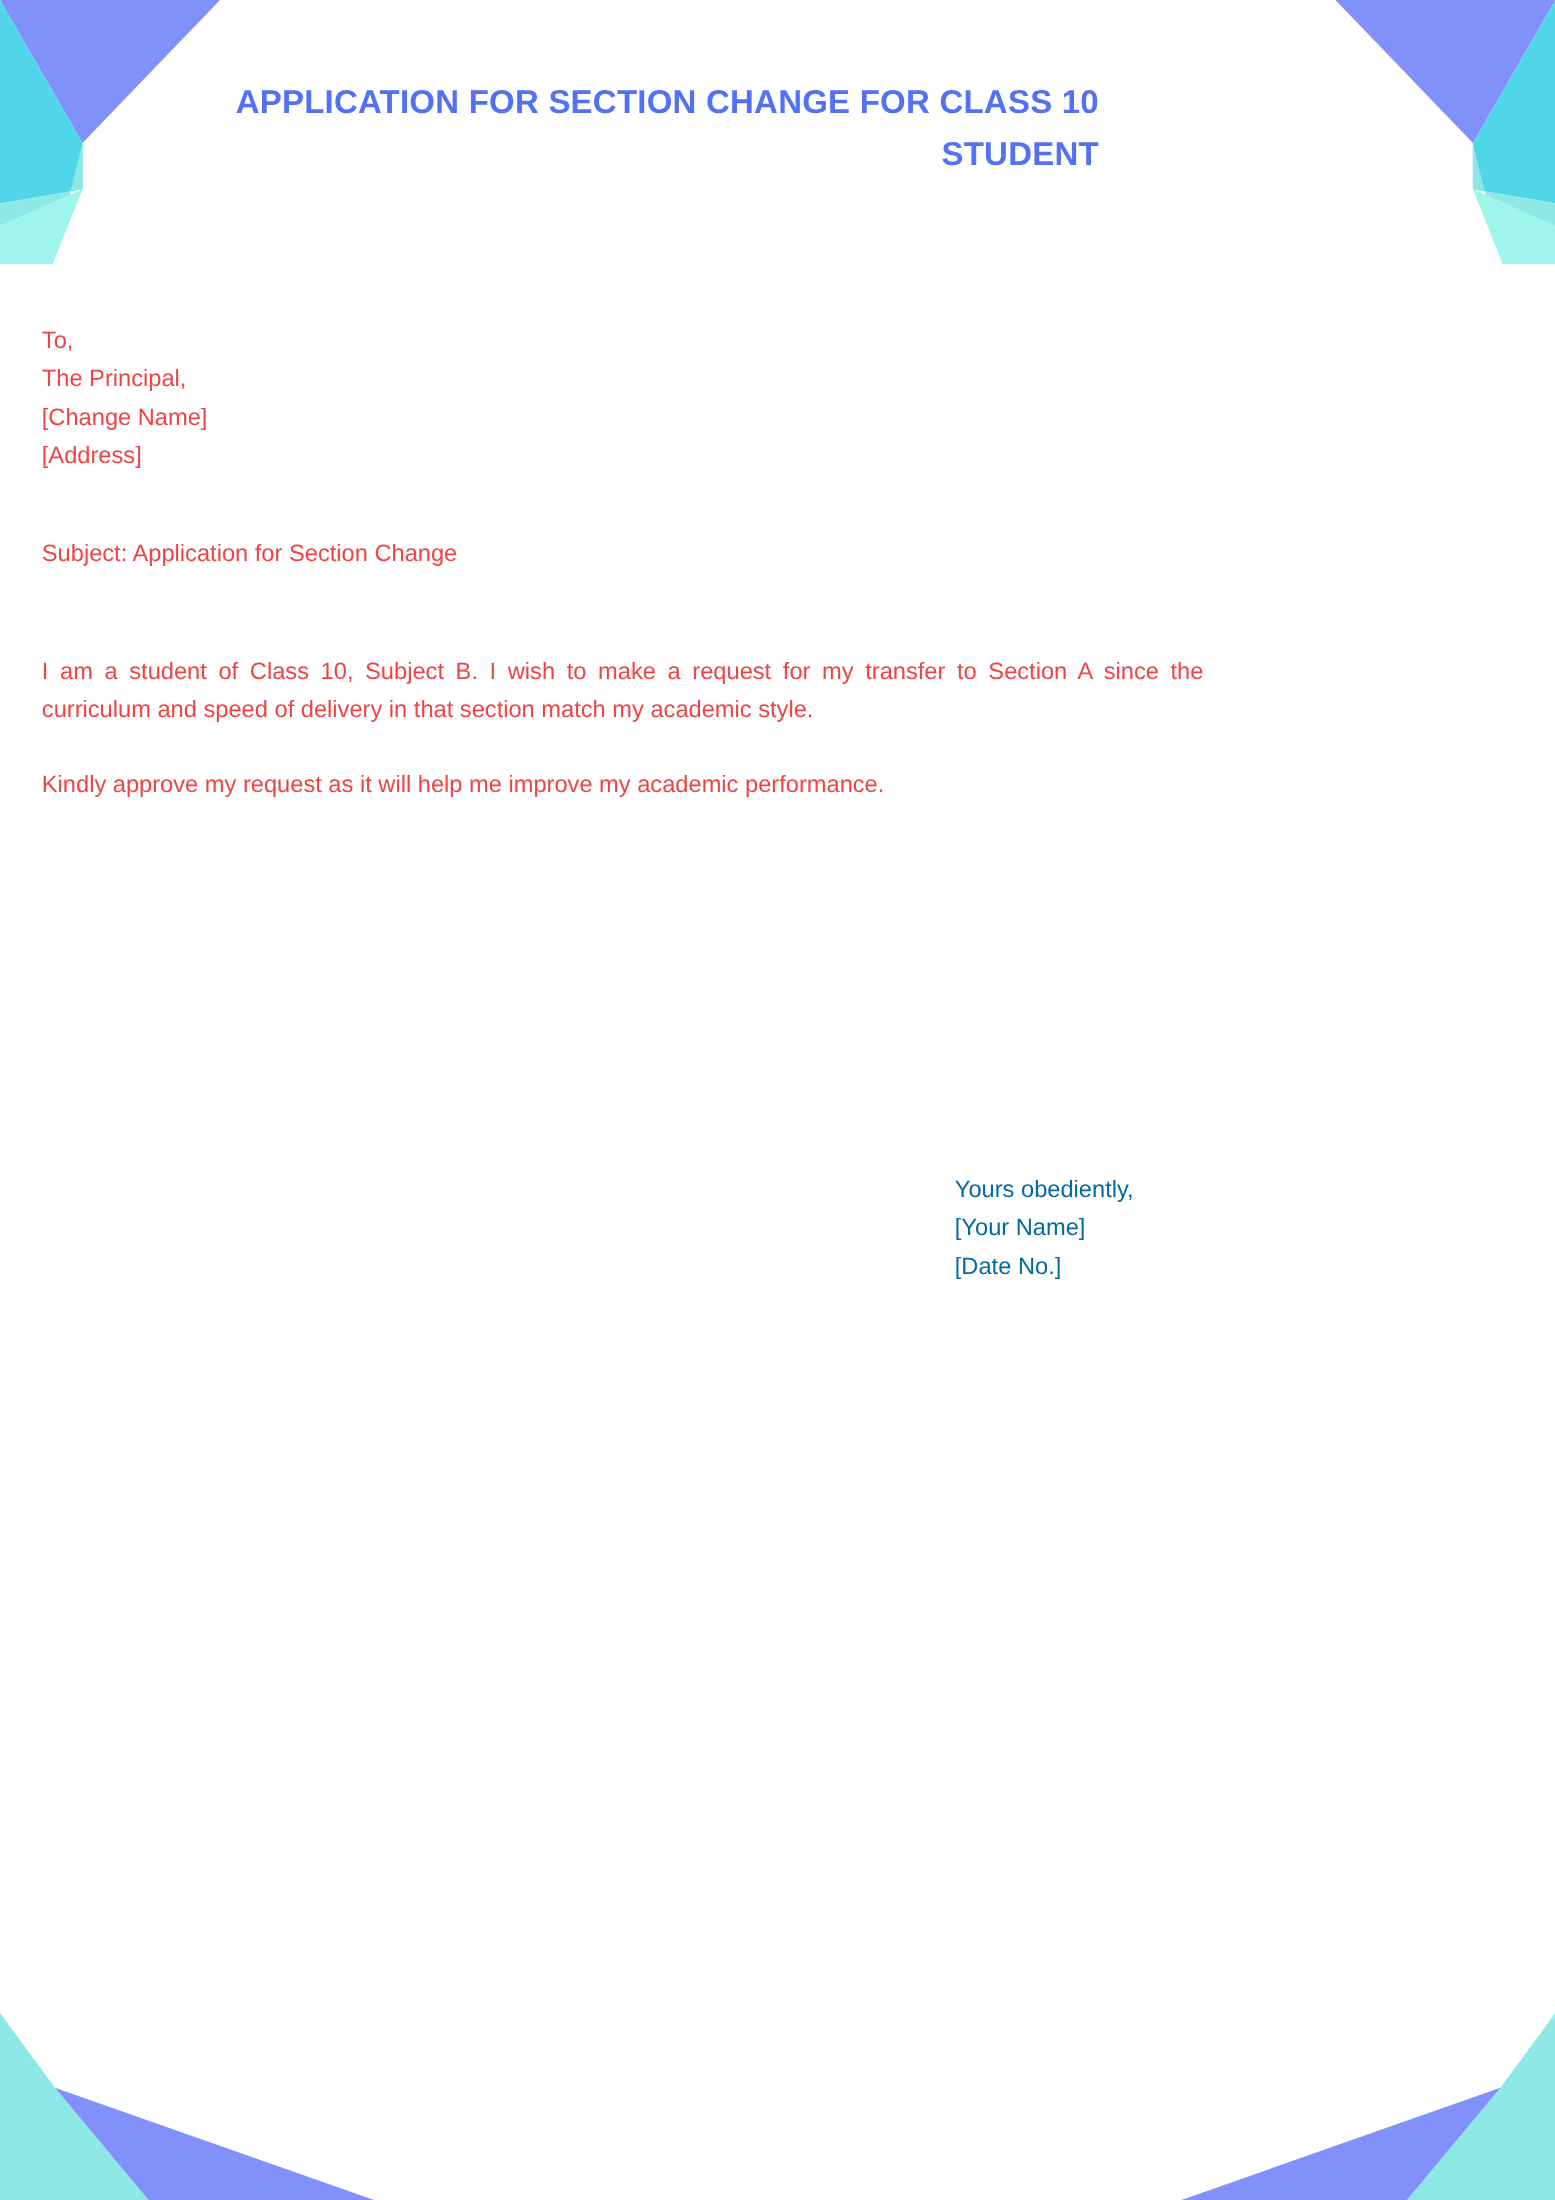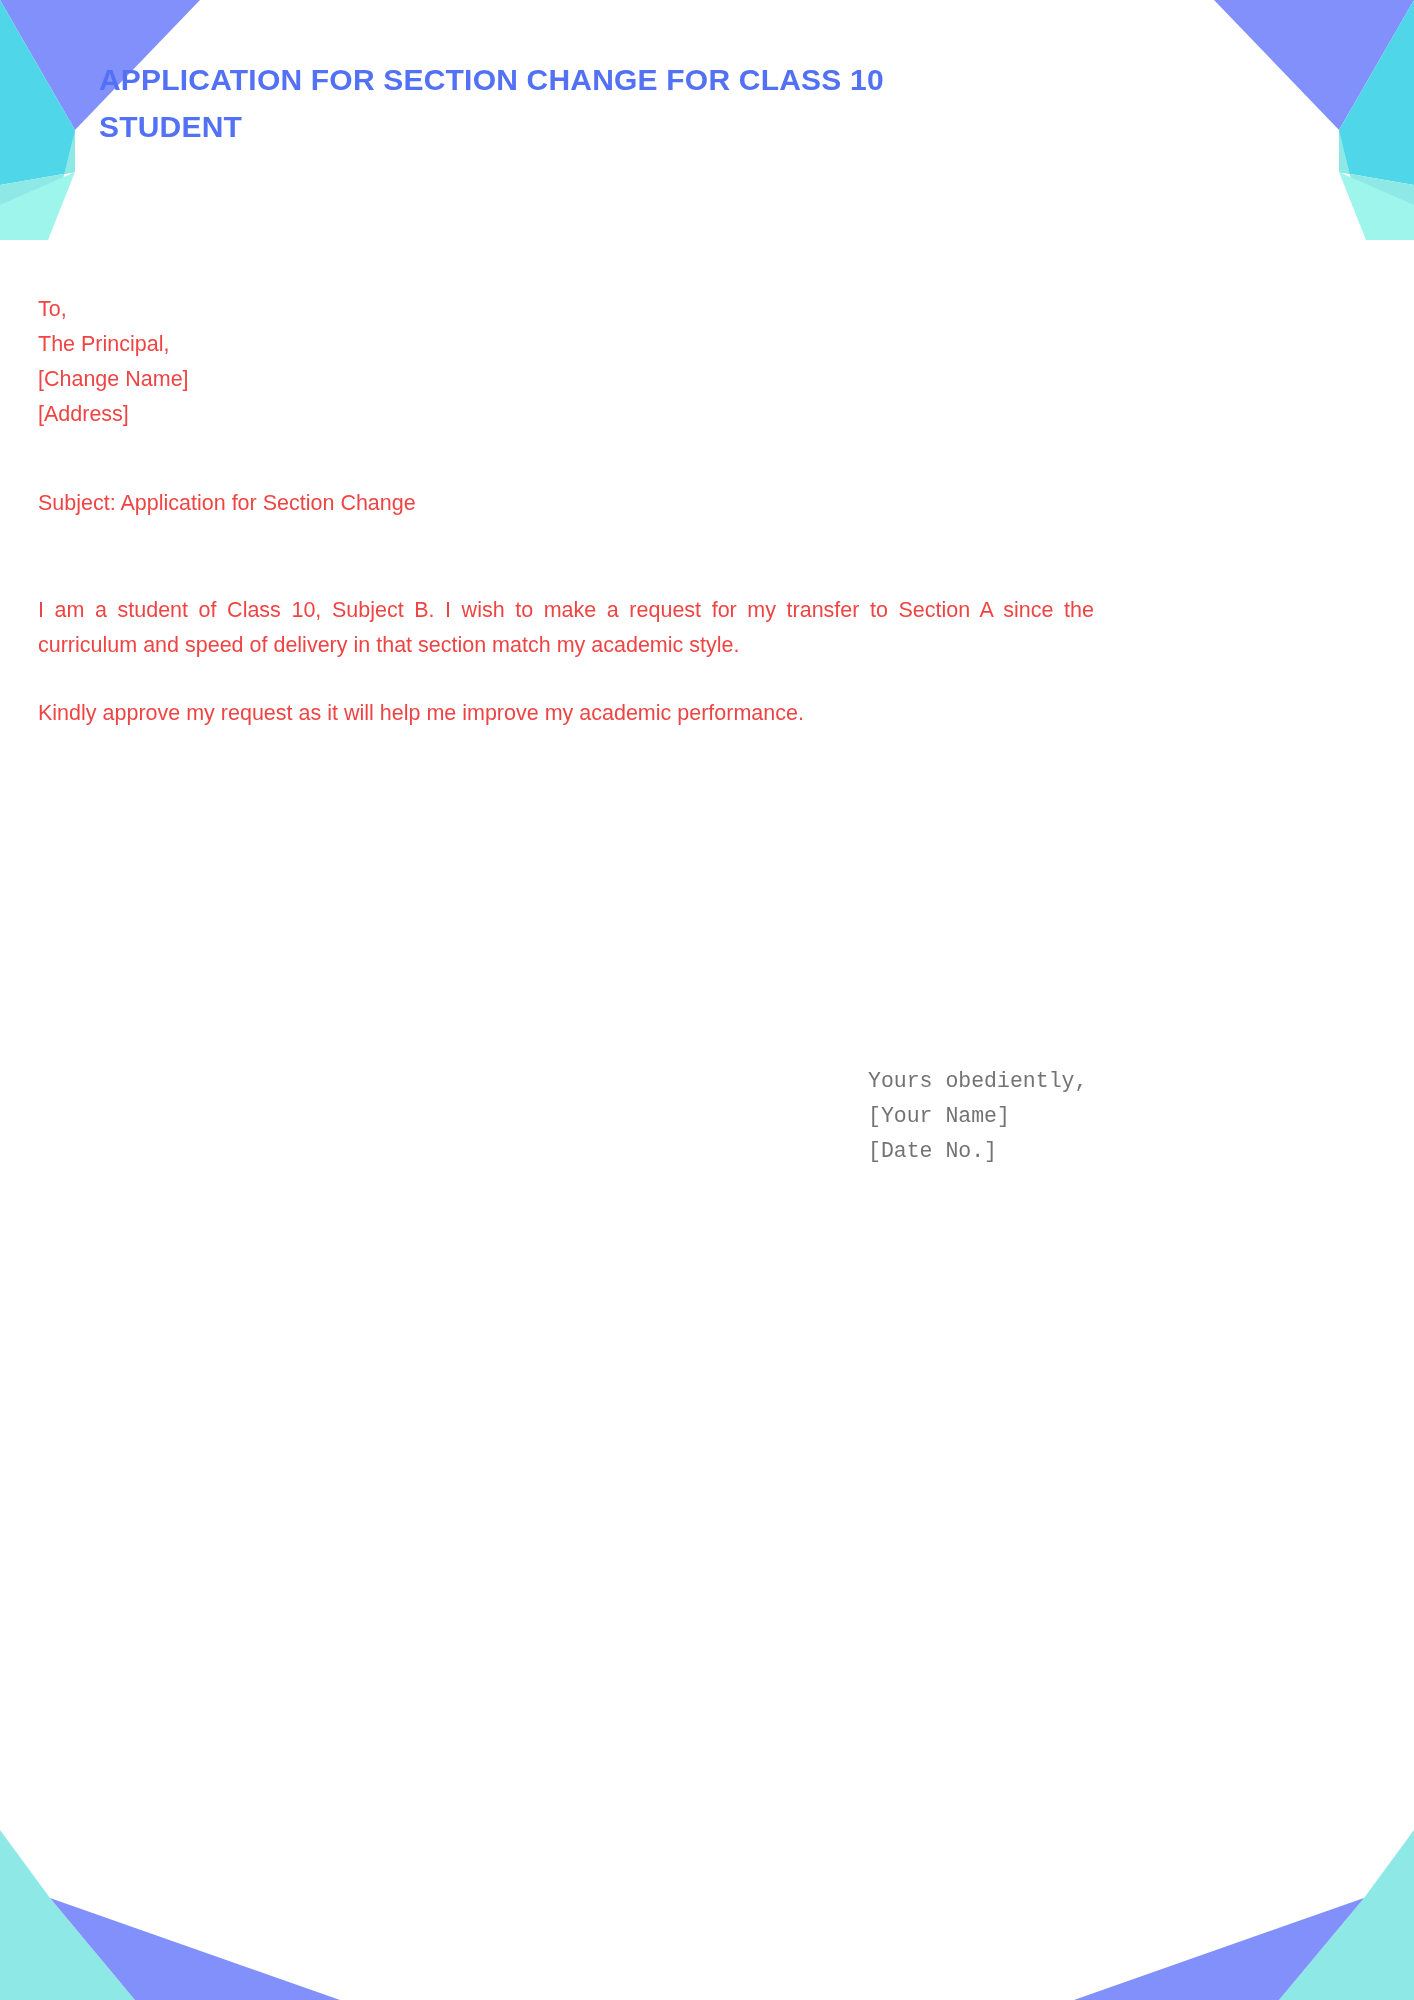--- a/index.html
+++ b/index.html
@@ -24,22 +24,23 @@
   }
   #corner-top-left   { left: 0;   top: 0; }
   #corner-top-right  { right: 0;  top: 0; }
   #corner-bottom-left  { left: 0;  bottom: 0; }
   #corner-bottom-right { right: 0; bottom: 0; }
 
   
   #title-block {
     position: absolute;
     left: 99px;
-    top: 56px;
+    top: 70px;
     width: 900px;
+    text-align: right;
   }
   #doc-title {
     margin: 0;
     font-size: 30px;
     font-weight: bold;
     line-height: 1.58;
     letter-spacing: 0.2px;
     color: #5271f5;
     font-family: "Liberation Sans", sans-serif;
   }
@@ -68,22 +69,21 @@
   .gap-md { height: 36px; }
   .gap-sm { height: 33px; }
 
   
   #signature-block {
     position: absolute;
     left: 868px;
     top: 1064px;
     font-size: 21.5px;
     line-height: 35px;
-    color: #737373;
-    font-family: Liberation Mono, monospace;
+    color: #0369a1;
   }
   .sig-line { margin: 0; }
 </style>
 </head>
 <body>
 
 <div id="page">
 
   <svg id="corner-top-left" class="corner-art" width="230" height="240" viewBox="0 0 230 240">
     <polygon points="0,0 200,0 75,130" fill="#8290fb"></polygon>

